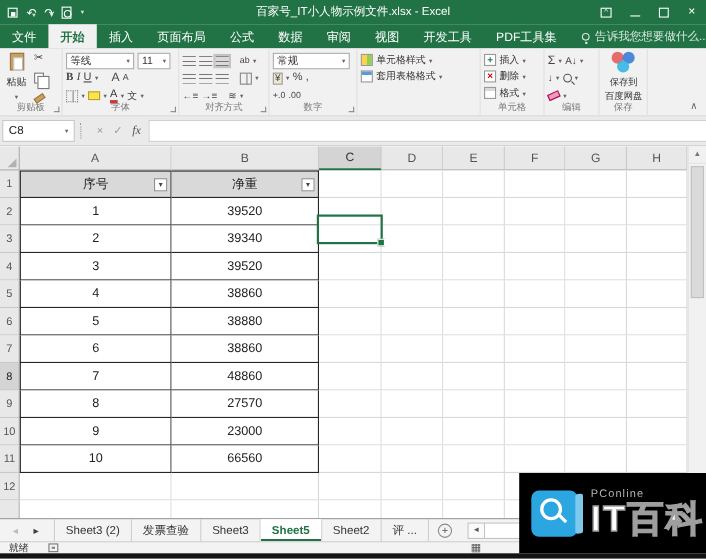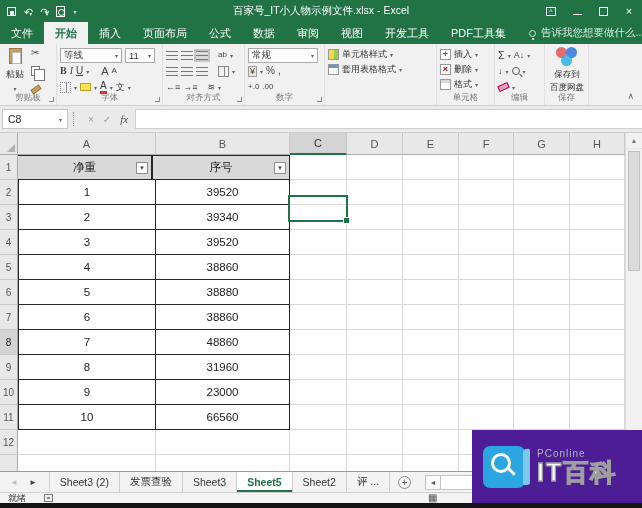--- a/index.html
+++ b/index.html
@@ -121,28 +121,28 @@
   
   #statusbar { position:absolute; top:492px; left:0; right:0; height:11px; background:#f3f3f3; border-top:1px solid #d0d0d0; display:flex; align-items:center; font-size:9px; color:#333; }
   .ready { margin-left:8px; }
   .ic-macro { width:9px; height:8px; border:1px solid #777; margin-left:18px; position:relative; }
   .ic-macro::after { content:''; position:absolute; left:2px; top:2px; width:3px; height:2px; background:#888; }
   .ic-normalview { position:absolute; left:428px; top:-1px; font-size:10px; color:#555; }
 
   #bottomline { position:absolute; top:503px; left:0; right:0; height:5px; background:#141414; }
 
   
-  #watermark { position:absolute; left:472px; top:430px; width:170px; height:73px; background:#4c1d95; z-index:50; display:flex; align-items:center; }
+  #watermark { position:absolute; left:472px; top:430px; width:170px; height:73px; background:#000000; z-index:50; display:flex; align-items:center; }
   .wlogo { width:42px; height:42px; background:#2ca6e0; border-radius:7px; position:relative; margin-left:11px; flex:none; }
   .wlogo::before { content:''; position:absolute; left:8px; top:7px; width:14px; height:14px; border:3px solid #fff; border-radius:50%; }
   .wlogo::after { content:''; position:absolute; left:24px; top:24px; width:9px; height:3px; background:#fff; transform:rotate(45deg); }
   .wcurl { position:absolute; right:-5px; top:3px; width:7px; height:36px; background:#7cc9ec; border-radius:2px; transform:skewY(-6deg); }
   .wtext { margin-left:12px; }
   .wbrand { font-size:10px; color:#b5b5b5; letter-spacing:1px; }
-  .wtitle { font-size:25px; font-weight:bold; line-height:1.05; letter-spacing:2px; color:#fff; -webkit-text-stroke:1.3px #9e9e9e; }
+  .wtitle { font-size:33px; font-weight:bold; line-height:1.05; letter-spacing:2px; color:#fff; -webkit-text-stroke:1.3px #9e9e9e; }
 </style>
 </head>
 <body>
 
 <div id="titlebar">
   <div class="qat">
     <span class="ic-save"></span>
     <span><span class="qglyph">↶</span><span class="mini-caret">▾</span></span>
     <span><span class="qglyph">↷</span><span class="mini-caret">▾</span></span>
     <span class="ic-preview"></span>
@@ -379,22 +379,22 @@
       <div class="colh" style="width: 134px;">B</div>
       <div class="colh sel" style="width: 57px;">C</div>
       <div class="colh" style="width: 56px;">D</div>
       <div class="colh" style="width: 56px;">E</div>
       <div class="colh" style="width: 55px;">F</div>
       <div class="colh" style="width: 56px;">G</div>
       <div class="colh" style="width: 55px;">H</div>
     </div>
     <div class="grow" style="height: 25px;">
       <div class="rowh" style="width: 18px;">1</div>
+      <div class="cell th bt bl" style="width: 138px;">序号<span class="filt">▾</span></div>
       <div class="cell th bt" style="width: 134px;">净重<span class="filt">▾</span></div>
-      <div class="cell th bt bl" style="width: 138px;">序号<span class="filt">▾</span></div>
       <div class="cell" style="width: 57px;"></div>
       <div class="cell" style="width: 56px;"></div>
       <div class="cell" style="width: 56px;"></div>
       <div class="cell" style="width: 55px;"></div>
       <div class="cell" style="width: 56px;"></div>
       <div class="cell" style="width: 55px;"></div>
     </div>
     <div class="grow" style="height: 25px;">
       <div class="rowh" style="width: 18px;">2</div>
       <div class="cell td bl" style="width: 138px;">1</div>
@@ -468,21 +468,21 @@
       <div class="cell" style="width: 57px;"></div>
       <div class="cell" style="width: 56px;"></div>
       <div class="cell" style="width: 56px;"></div>
       <div class="cell" style="width: 55px;"></div>
       <div class="cell" style="width: 56px;"></div>
       <div class="cell" style="width: 55px;"></div>
     </div>
     <div class="grow" style="height: 25px;">
       <div class="rowh" style="width: 18px;">9</div>
       <div class="cell td bl" style="width: 138px;">8</div>
-      <div class="cell td" style="width: 134px;">31960</div>
+      <div class="cell td" style="width: 134px;">27570</div>
       <div class="cell" style="width: 57px;"></div>
       <div class="cell" style="width: 56px;"></div>
       <div class="cell" style="width: 56px;"></div>
       <div class="cell" style="width: 55px;"></div>
       <div class="cell" style="width: 56px;"></div>
       <div class="cell" style="width: 55px;"></div>
     </div>
     <div class="grow" style="height: 25px;">
       <div class="rowh" style="width: 18px;">10</div>
       <div class="cell td bl" style="width: 138px;">9</div>

